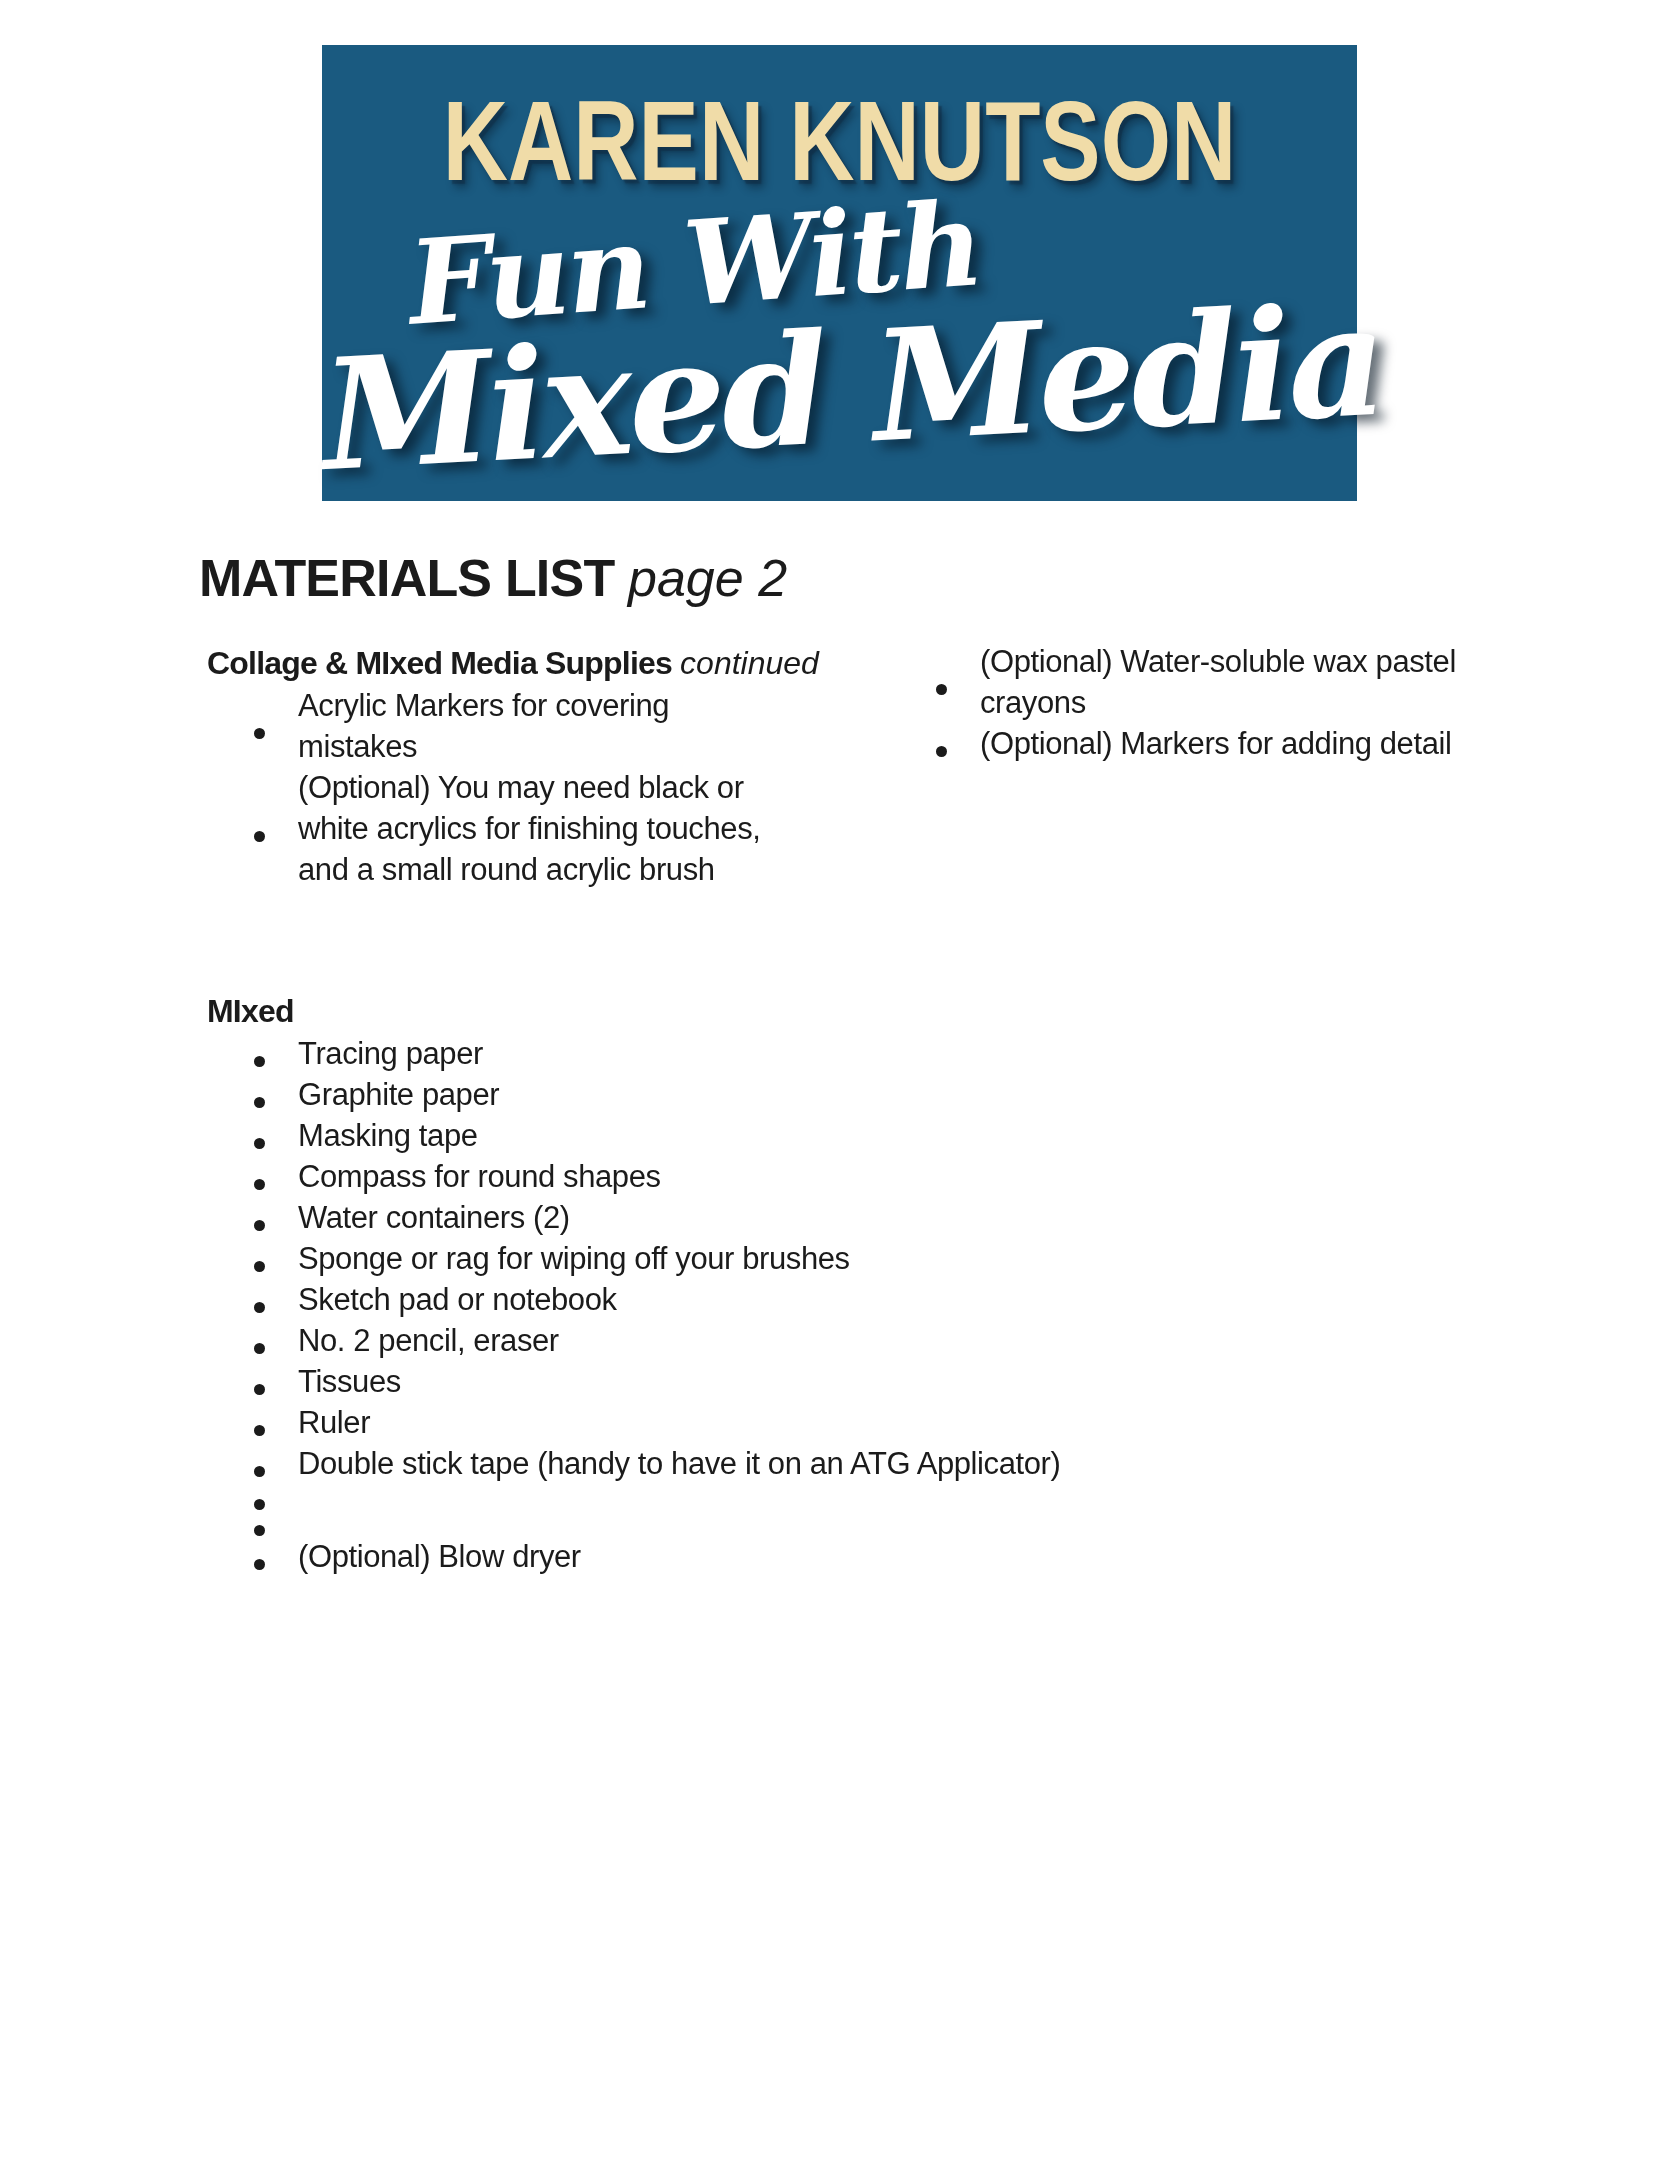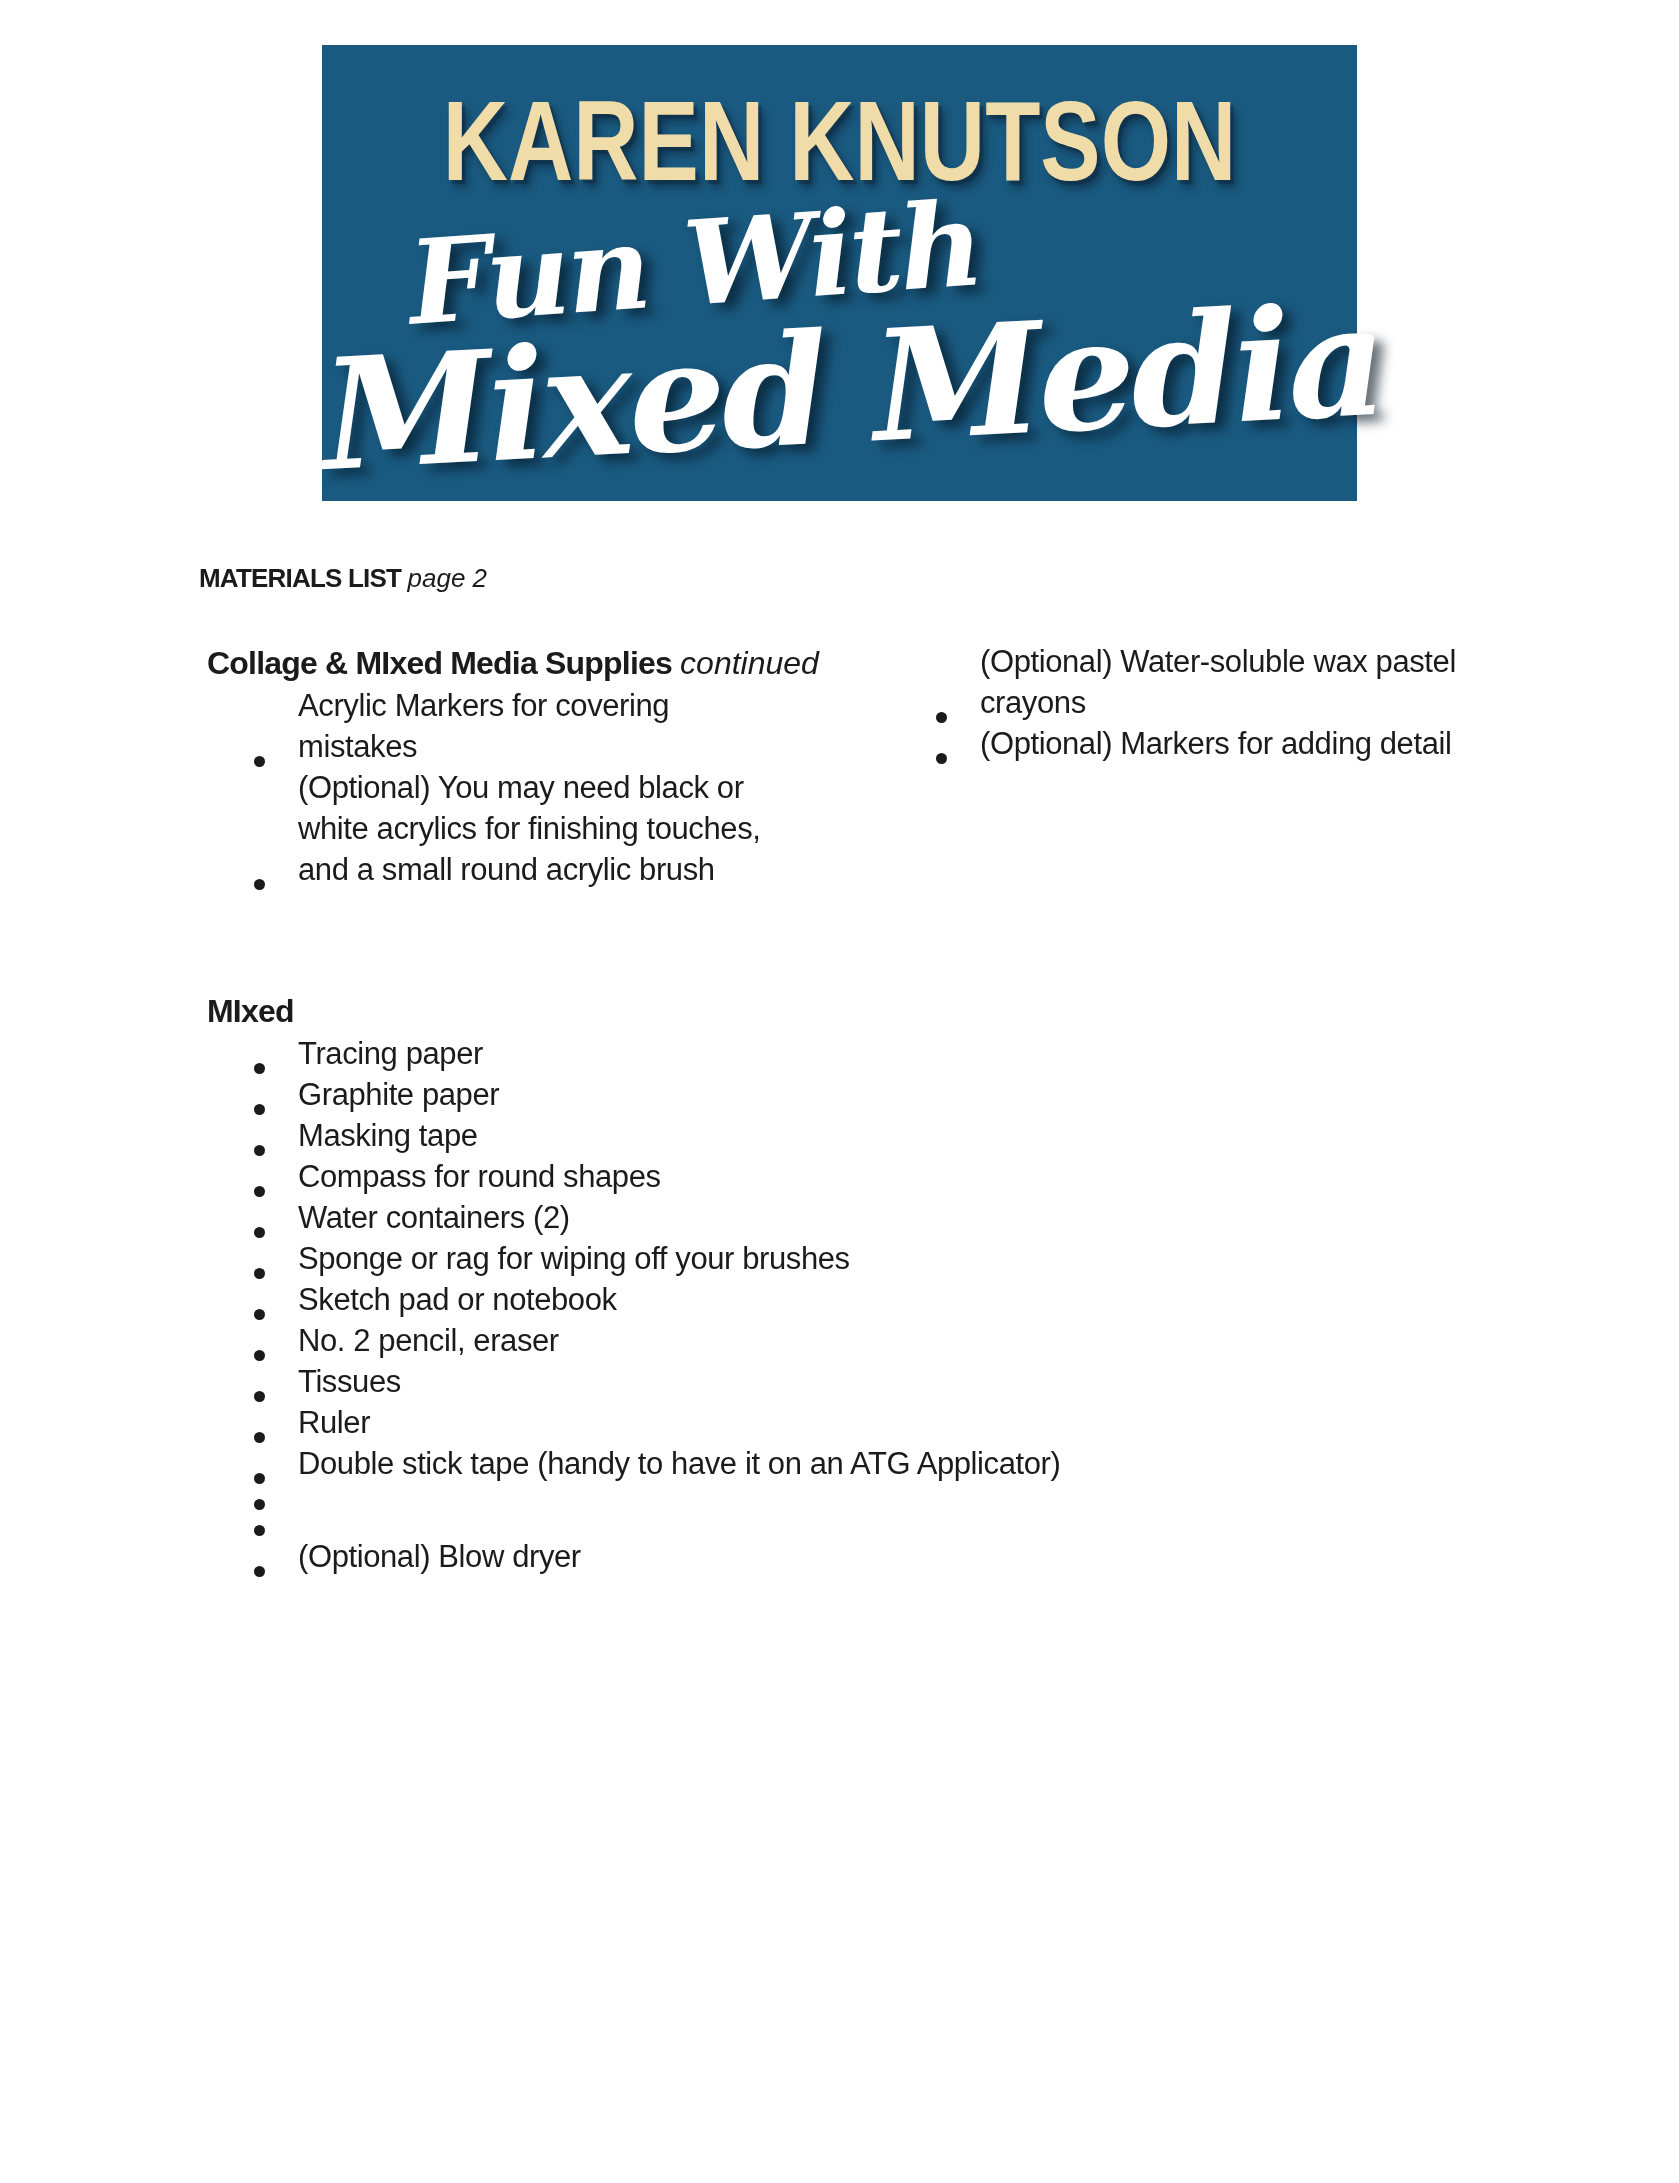--- a/index.html
+++ b/index.html
@@ -17,31 +17,31 @@
     white-space:nowrap;
   }
   .script{
     position:absolute;left:0;right:0;text-align:center;color:var(--script-white,#fff);
     font-family:"DejaVu Serif",serif;font-style:italic;font-weight:700;line-height:1;
     text-shadow:9.2px 7.6px 11.8px rgba(4,18,32,.6);white-space:nowrap;
   }
   .script1{top:160px;font-size:116px;transform:translateX(-145px) rotate(-4deg);letter-spacing:-3.4px;}
   .script2{top:267px;font-size:153px;transform:rotate(-3deg);letter-spacing:-4.2px;}
   
-  .h1{position:absolute;left:199px;top:556px;font-size:26px;line-height:44px;font-weight:700;letter-spacing:-0.8px;}
+  .h1{position:absolute;left:199px;top:556px;font-size:52px;line-height:44px;font-weight:700;letter-spacing:-0.8px;}
   .h1 .pg{font-weight:400;font-style:italic;letter-spacing:0;}
   .col{position:absolute;}
   .col-left{left:199px;top:641px;width:714px;}
   .col-right{left:936px;top:641px;width:605px;}
   .other-sec{left:199px;top:989px;width:1192px;}
   .sec-title{font-size:32px;font-weight:700;letter-spacing:-0.8px;line-height:44px;white-space:nowrap;margin-left:8px;}
   .sec-title .cont{font-weight:400;font-style:italic;letter-spacing:0;}
   ul.blist{margin:0;padding:0 0 0 55px;list-style:none;font-size:31px;line-height:41px;letter-spacing:-0.4px;}
   .col-right ul.blist{padding-left:0;}
-  ul.blist li{display:flex;align-items:flex-end;}
+  ul.blist li{display:flex;align-items:center;}
   .bullet{flex:0 0 11px;width:11px;height:11px;border-radius:50%;background:var(--ink,#1b1b1b);margin-top:15px;}
   .li-text{margin-left:33px;white-space:pre-line;}
   
   .logo{position:absolute;left:1344px;top:2034px;width:322px;height:138px;transform:rotate(-2deg);}
   .cap{
     position:absolute;left:0;top:5px;width:42px;height:114px;transform:skewY(-5deg);border-radius:3.4px;
     background:
       repeating-linear-gradient(90deg,rgba(255,255,255,.30) 0 2.5px,rgba(70,55,20,.32) 4.2px 6.7px,rgba(0,0,0,0) 6.7px 11px),
       linear-gradient(90deg,#6f5d39 0%,#d9c593 32%,#b99f67 60%,#8c7547 100%);
   }

